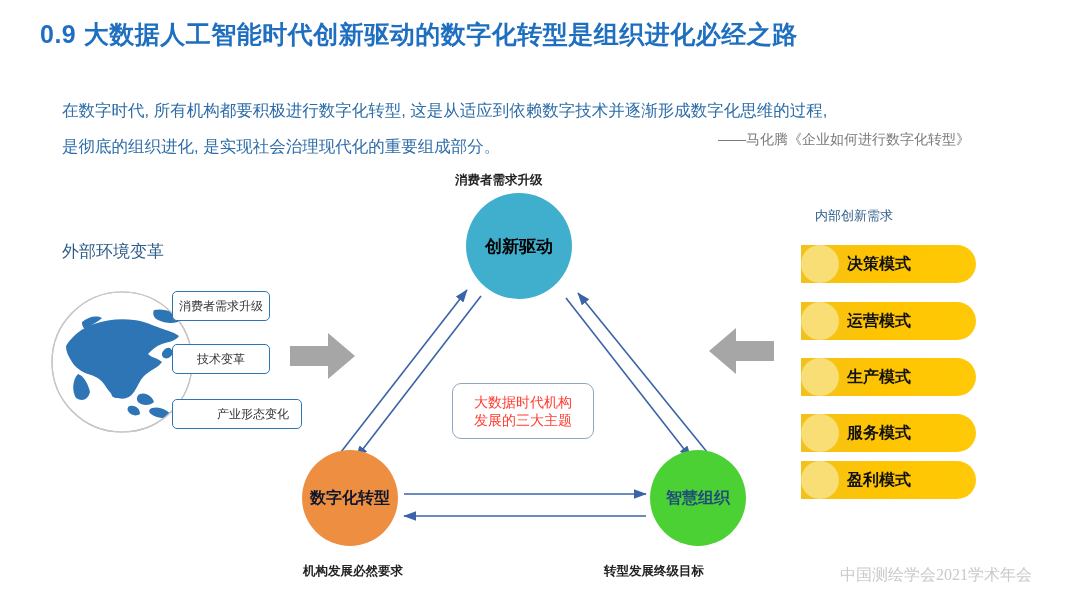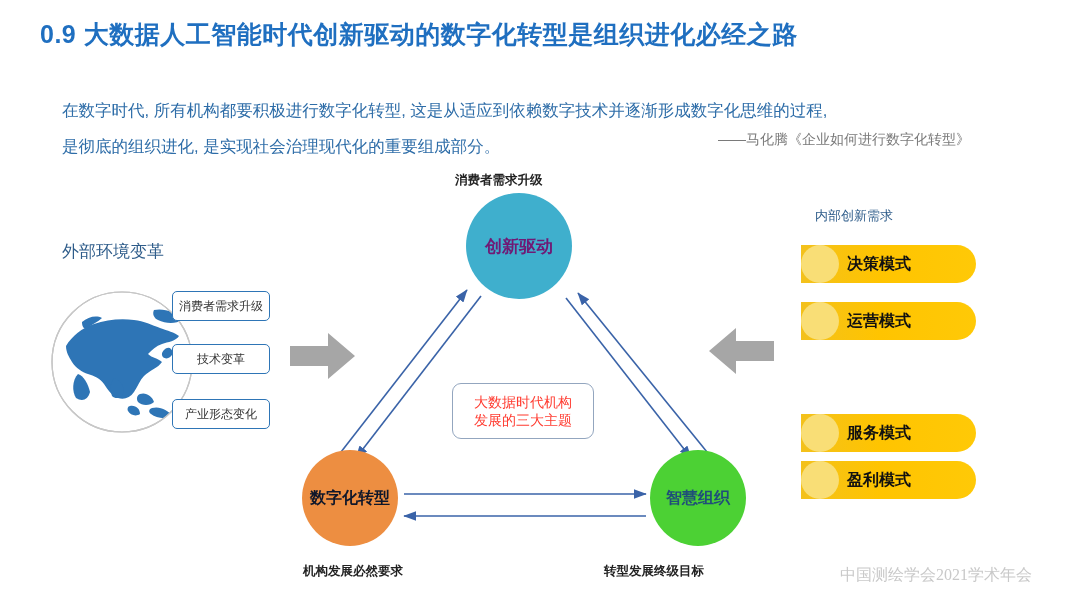--- a/index.html
+++ b/index.html
@@ -42,34 +42,34 @@
   .env-box{
     position:absolute;
     border:1.2px solid #2E75B6;border-radius:5px;
     background:#ffffff;
     font-size:12px;color:#333;
     display:flex;align-items:center;justify-content:center;
     width:96px;height:28px;white-space:nowrap;
   }
   .env-box.b1{left:172px;top:291px;}
   .env-box.b2{left:172px;top:344px;}
-  .env-box.b3{left:172px;top:399px;}
+  .env-box.b3{left:172px;top:399px;padding-left:32px;}
 
   
   .gray-arrow{position:absolute;}
 
   
   .circle{
     position:absolute;border-radius:50%;
     display:flex;align-items:center;justify-content:center;
     font-weight:bold;
   }
   .c-top{
     left:466px;top:193px;width:106px;height:106px;
-    background:#3FAFCD;color:#701a75;font-size:17px;
+    background:#3FAFCD;color:#000000;font-size:17px;
   }
   .c-left{
     left:302px;top:450px;width:96px;height:96px;
     background:#ED8E41;color:#0f172a;font-size:16px;
   }
   .c-right{
     left:650px;top:450px;width:96px;height:96px;
     background:#4CD134;color:#1F4E79;font-size:16px;
   }
   .cap{
@@ -222,20 +222,24 @@
   <div class="lbl-inner">内部创新需求</div>
 
   <div class="pill p1">
     <span class="knob"></span>
     <span class="ptxt">决策模式</span>
   </div>
   <div class="pill p2">
     <span class="knob"></span>
     <span class="ptxt">运营模式</span>
   </div>
+  <div class="pill p3">
+    <span class="knob"></span>
+    <span class="ptxt">生产模式</span>
+  </div>
   <div class="pill p4">
     <span class="knob"></span>
     <span class="ptxt">服务模式</span>
   </div>
   <div class="pill p5">
     <span class="knob"></span>
     <span class="ptxt">盈利模式</span>
   </div>
 
   <div class="footer">中国测绘学会2021学术年会</div>

